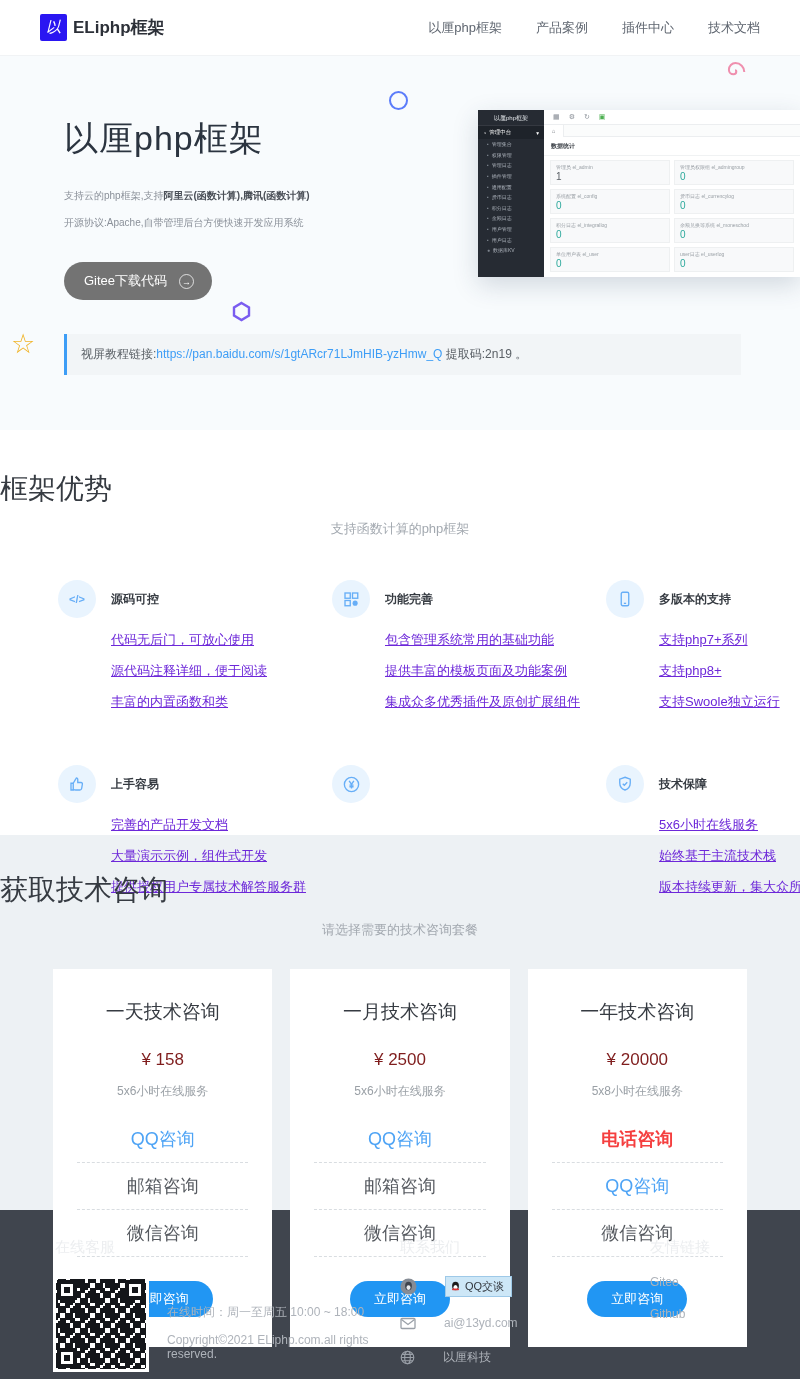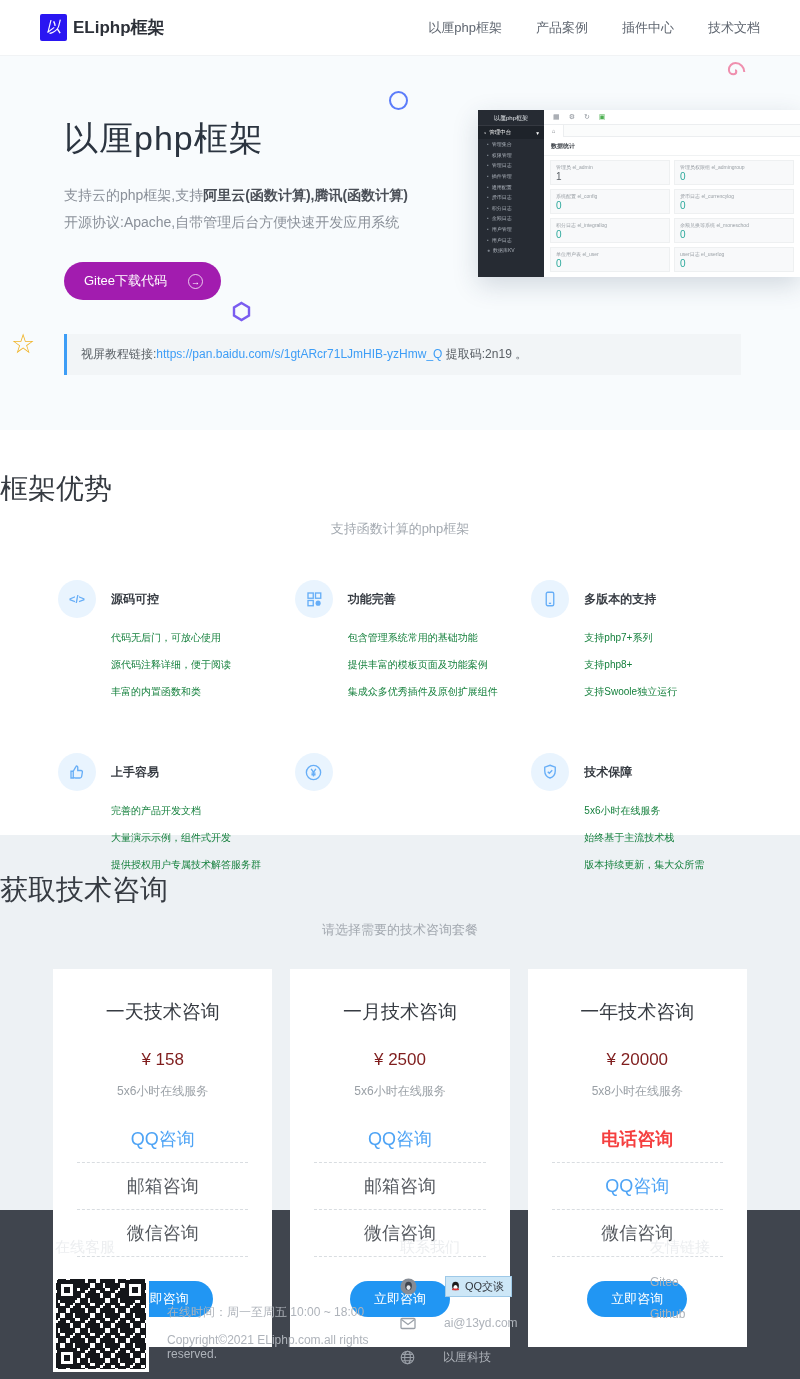--- a/index.html
+++ b/index.html
@@ -12,23 +12,23 @@
   .logo-mark { width:27px; height:27px; background:#2a16f2; color:#fff; font-size:15px; font-style:italic;
                display:flex; align-items:center; justify-content:center; border-radius:2px; }
   .logo-text { font-size:17px; font-weight:bold; color:#2c3038; }
   .nav { display:flex; gap:34px; }
   .nav a { font-size:13px; color:#5f6670; text-decoration:none; cursor:pointer; }
 
   
   .hero-wrap { position:relative; height:374px; background:#f8fbfd; overflow:hidden; }
   .hero-text { position:absolute; left:64px; top:60px; }
   .hero-title { font-size:34px; font-weight:500; color:#2b3440; letter-spacing:1px; }
-  .hero-desc { margin-top:20px; font-size:14px; color:#8a9099; line-height:27px; }
+  .hero-desc { margin-top:20px; font-size:10px; color:#8a9099; line-height:27px; }
   .hero-desc b { color:#4a4f57; }
-  .cta-btn { margin-top:26px; display:inline-flex; align-items:center; gap:21px; background:#a21caf;
+  .cta-btn { margin-top:26px; display:inline-flex; align-items:center; gap:12px; background:#737373;
              color:#fff; font-size:13px; padding:10px 18px 10px 20px; border-radius:999px; border:none; cursor:pointer; }
   .arrow-circle { width:15px; height:15px; border:1px solid rgba(255,255,255,.75); border-radius:50%;
                   font-size:9px; line-height:14px; text-align:center; }
 
   .deco-circle { position:absolute; left:389px; top:35px; width:19px; height:19px;
                  border:2px solid #5b7cfa; border-radius:50%; }
   .deco-hex { position:absolute; left:231px; top:245px; }
   .deco-spiral { position:absolute; left:720px; top:0px; }
   .deco-star { position:absolute; left:11px; top:272px; font-size:27px; color:#f0b429; }
 
@@ -63,21 +63,21 @@
 
   
   .adv { height:405px; background:#fff; padding-top:40px; }
   .sec-title { text-align:left; font-size:28px; font-weight:500; color:#363b42; }
   .sec-sub { text-align:center; font-size:13px; color:#a3a9b0; margin-top:12px; }
   .adv-grid { margin:42px 58px 0; display:grid; grid-template-columns:1fr 1fr 1fr; column-gap:26px; row-gap:54px; }
   .feat { display:flex; gap:15px; }
   .feat-icon { width:38px; height:38px; border-radius:50%; background:#e9f4fe; color:#67aef7; flex-shrink:0;
                display:flex; align-items:center; justify-content:center; font-size:11px; font-weight:bold; }
   .feat-title { font-size:12px; font-weight:600; color:#363b42; line-height:38px; }
-  .feat-point { margin-top:13px; font-size:10px; color:#15803d; white-space:nowrap; }
+  .feat-point { margin-top:13px; font-size:13px; color:#6d28d9; white-space:nowrap;text-decoration:underline; }
 
   
   .pricing { height:375px; background:#edf1f4; padding-top:36px; }
   .plans { display:flex; gap:18px; margin:30px 53px 0; }
   .plan { flex:1; background:#fff; text-align:center; padding:30px 24px 30px; }
   .plan-name { font-size:19px; font-weight:500; color:#363b42; }
   .plan-price { font-size:17px; color:#7f1d1d; margin-top:25px; }
   .plan-service { font-size:12px; color:#9aa0a6; margin-top:13px; }
   .plan-items { margin-top:16px; }
   .plan-item { font-size:18px; color:#55595f; padding:11px 0; border-bottom:1px dashed #d9dde1; }

